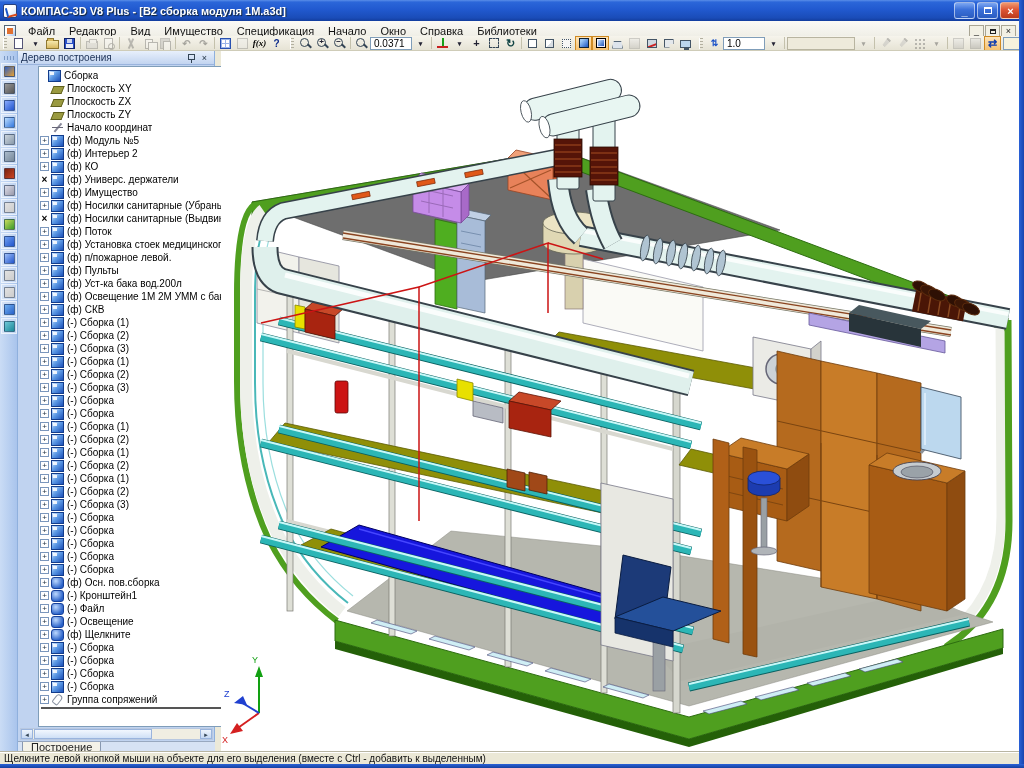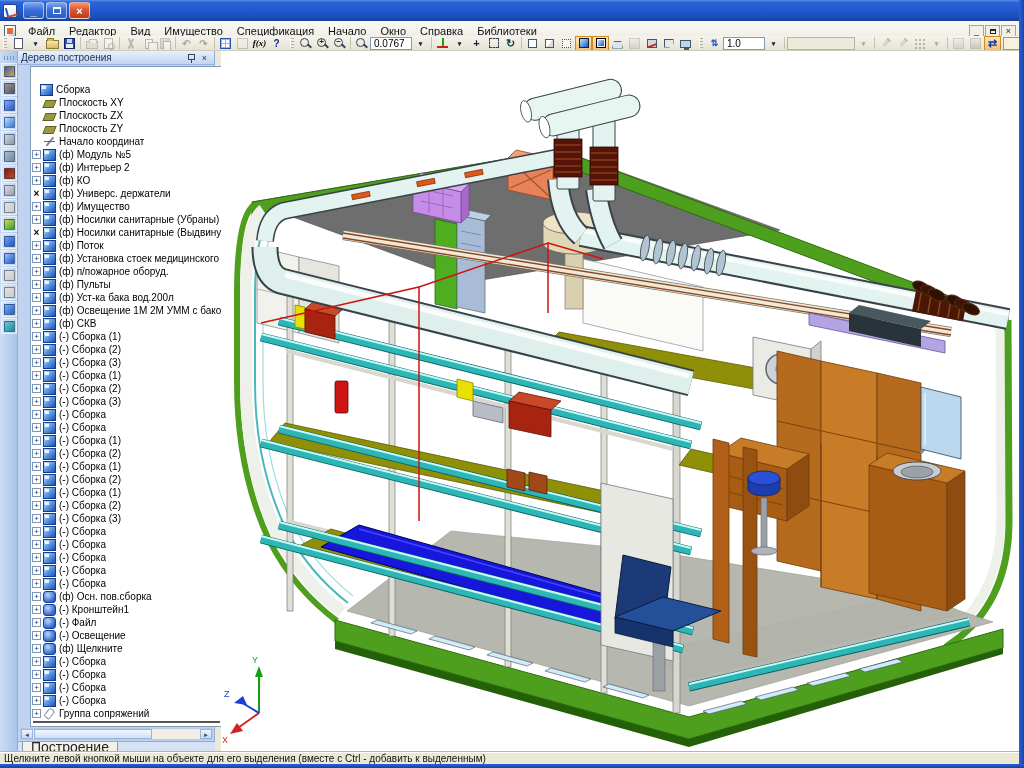--- a/index.html
+++ b/index.html
@@ -95,21 +95,21 @@
   .lgrip{width:10px;height:4px;margin:3px auto;background:repeating-linear-gradient(90deg,#7a98c4 0 1px,transparent 1px 3px)}
   
   .treepanel{position:absolute;left:18px;top:51px;width:197px;height:701px;background:#c0d3f0;border-right:1px solid #8fb0dd}
   .treehdr{height:14px;background:linear-gradient(#e8f0fc,#c2d4f0);border-bottom:1px solid #9ab4dd;
     display:flex;align-items:center;font-size:10px;color:#1a2f55;padding:0 3px}
   .treehdr .t{flex:1}
   .hbtn{width:13px;height:12px;border:1px solid transparent;display:flex;align-items:center;justify-content:center;font-size:9px;color:#234}
   .pin{position:relative;width:9px;height:9px}
   .pin::before{content:"";position:absolute;left:1px;top:1px;width:5px;height:4px;border:1.5px solid #345}
   .pin::after{content:"";position:absolute;left:3.5px;top:6px;width:1.5px;height:4px;background:#345}
-  .treebox{position:absolute;left:12px;top:15px;width:193px;height:661px;background:#fff;border:1px solid #7f9db9;overflow:hidden;padding-top:16px}
+  .treebox{position:absolute;left:20px;top:15px;width:193px;height:661px;background:#fff;border:1px solid #7f9db9;overflow:hidden;padding-top:2px}
   .trow{display:flex;align-items:center;height:13px;font-size:10px;color:#000;white-space:nowrap}
   .slot{width:11px;flex:0 0 11px;display:flex;align-items:center;justify-content:center}
   .pad-root{width:8px;flex:0 0 8px}
   .exp{width:9px;height:9px;border:1px solid #7a96bc;background:#fff;font-size:8px;line-height:7px;text-align:center;color:#234}
   .xm{font-size:10px;font-weight:bold;color:#000;line-height:9px}
   .ti{width:13px;height:12px;flex:0 0 13px;margin:0 3px 0 1px;position:relative}
   .ti.a,.ti.root{background:linear-gradient(135deg,#d6e8ff 0%,#5e9be6 45%,#1c50b8 100%);border:1px solid #123c8c}
   .ti.a::before,.ti.root::before{content:"";position:absolute;left:1px;top:1px;width:4px;height:3px;background:rgba(255,255,255,.85)}
   .ti.pl{height:8px;margin-top:2px;background:#9a9a40;border:1px solid #5f5f1d;transform:skewX(-22deg) scaleX(.85)}
   .ti.or{background:none}
@@ -117,34 +117,35 @@
   .ti.or::after{content:"";position:absolute;left:1px;top:5px;width:11px;height:1.5px;background:#667}
   .ti.p{background:radial-gradient(circle at 35% 30%,#bcd8ff,#2a62c8 75%);border:1px solid #16409a;border-radius:3px}
   .ti.g{width:7px;flex-basis:7px;height:11px;border:1.5px solid #8a93a2;border-radius:4px 4px 2px 2px;transform:rotate(38deg);margin-left:4px;margin-right:6px}
   .tlabel{overflow:hidden;text-overflow:clip}
   .endline{height:2px;background:#555;margin:1px 2px 0 2px}
   .hscroll{position:absolute;left:2px;top:677px;width:193px;height:12px;background:#f0eee2;border:1px solid #b8c8e0;display:flex}
   .sarrow{width:12px;height:10px;background:linear-gradient(#eef4fc,#c6d8f2);border:1px solid #9ab4dd;font-size:7px;line-height:9px;text-align:center;color:#345}
   .sthumb{width:118px;height:10px;background:linear-gradient(#f2f7fe,#cfe0f6);border:1px solid #9ab4dd;margin-left:1px}
   .tabbar{position:absolute;left:0;top:690px;width:197px;height:11px;border-top:1px solid #98a8c0;background:#d6e2f4}
   .tab{position:absolute;left:4px;top:0;height:11px;padding:0 8px;background:#f4f2e8;border:1px solid #8898b0;border-top:none;
-    border-radius:0 0 3px 3px;font-size:14px;line-height:10px;color:#222}
+    border-radius:0 0 3px 3px;font-size:11px;line-height:10px;color:#222}
   
   .viewport{position:absolute;left:221px;top:51px;width:798px;height:701px;background:#fff;overflow:hidden}
   .statusbar{position:absolute;left:0;top:752px;width:1019px;height:12px;background:#ebe8d6;border-top:1px solid #fff;
     box-shadow:0 -1px 0 #b8b5a2;font-size:10px;line-height:12px;color:#111;padding-left:4px;white-space:nowrap}
   .frame-r{position:absolute;right:0;top:0;width:5px;height:768px;background:linear-gradient(90deg,#2a62d8,#1744ad)}
   .frame-b{position:absolute;left:0;top:764px;width:1024px;height:4px;background:linear-gradient(#2a62d8,#16419f)}
   svg text{font-family:"Liberation Sans",sans-serif}
 </style>
 </head>
 <body>
 
 <div class="titlebar">
   <div class="appicon"></div>
+  <div class="title-text">КОМПАС-3D V8 Plus - [В2 сборка модуля 1М.a3d]</div>
   <div class="wbtn">_</div>
   <div class="wbtn">
       <span class="rst"></span>
     </div>
   <div class="wbtn close">×</div>
 </div>
 
 <div class="menubar">
   <div class="child-icon"></div>
   <span class="mitem">Файл</span>
@@ -226,21 +227,21 @@
       <div class="tbtn">
         <div class="ic magp">+</div>
       </div>
       <div class="tbtn">
         <div class="ic magm">−</div>
       </div>
       <div class="tsep"></div>
       <div class="tbtn">
         <div class="ic magv"></div>
       </div>
-      <div class="tfield field">0.0767</div>
+      <div class="tfield field">0.0371</div>
       <div class="tbtn">
         <div class="ic dd">▾</div>
       </div>
       <div class="tsep"></div>
       <div class="tbtn">
         <div class="ic axes"></div>
       </div>
       <div class="tbtn">
         <div class="ic dd">▾</div>
       </div>
@@ -473,21 +474,21 @@
           <span class="exp">+</span>
         </span>
         <span class="ti a"></span>
         <span class="tlabel">(ф) Установка стоек медицинского оборудования</span>
       </div>
       <div class="trow">
         <span class="slot">
           <span class="exp">+</span>
         </span>
         <span class="ti a"></span>
-        <span class="tlabel">(ф) п/пожарное оборуд.</span>
+        <span class="tlabel">(ф) п/пожарное левой.</span>
       </div>
       <div class="trow">
         <span class="slot">
           <span class="exp">+</span>
         </span>
         <span class="ti a"></span>
         <span class="tlabel">(ф) Пульты</span>
       </div>
       <div class="trow">
         <span class="slot">

